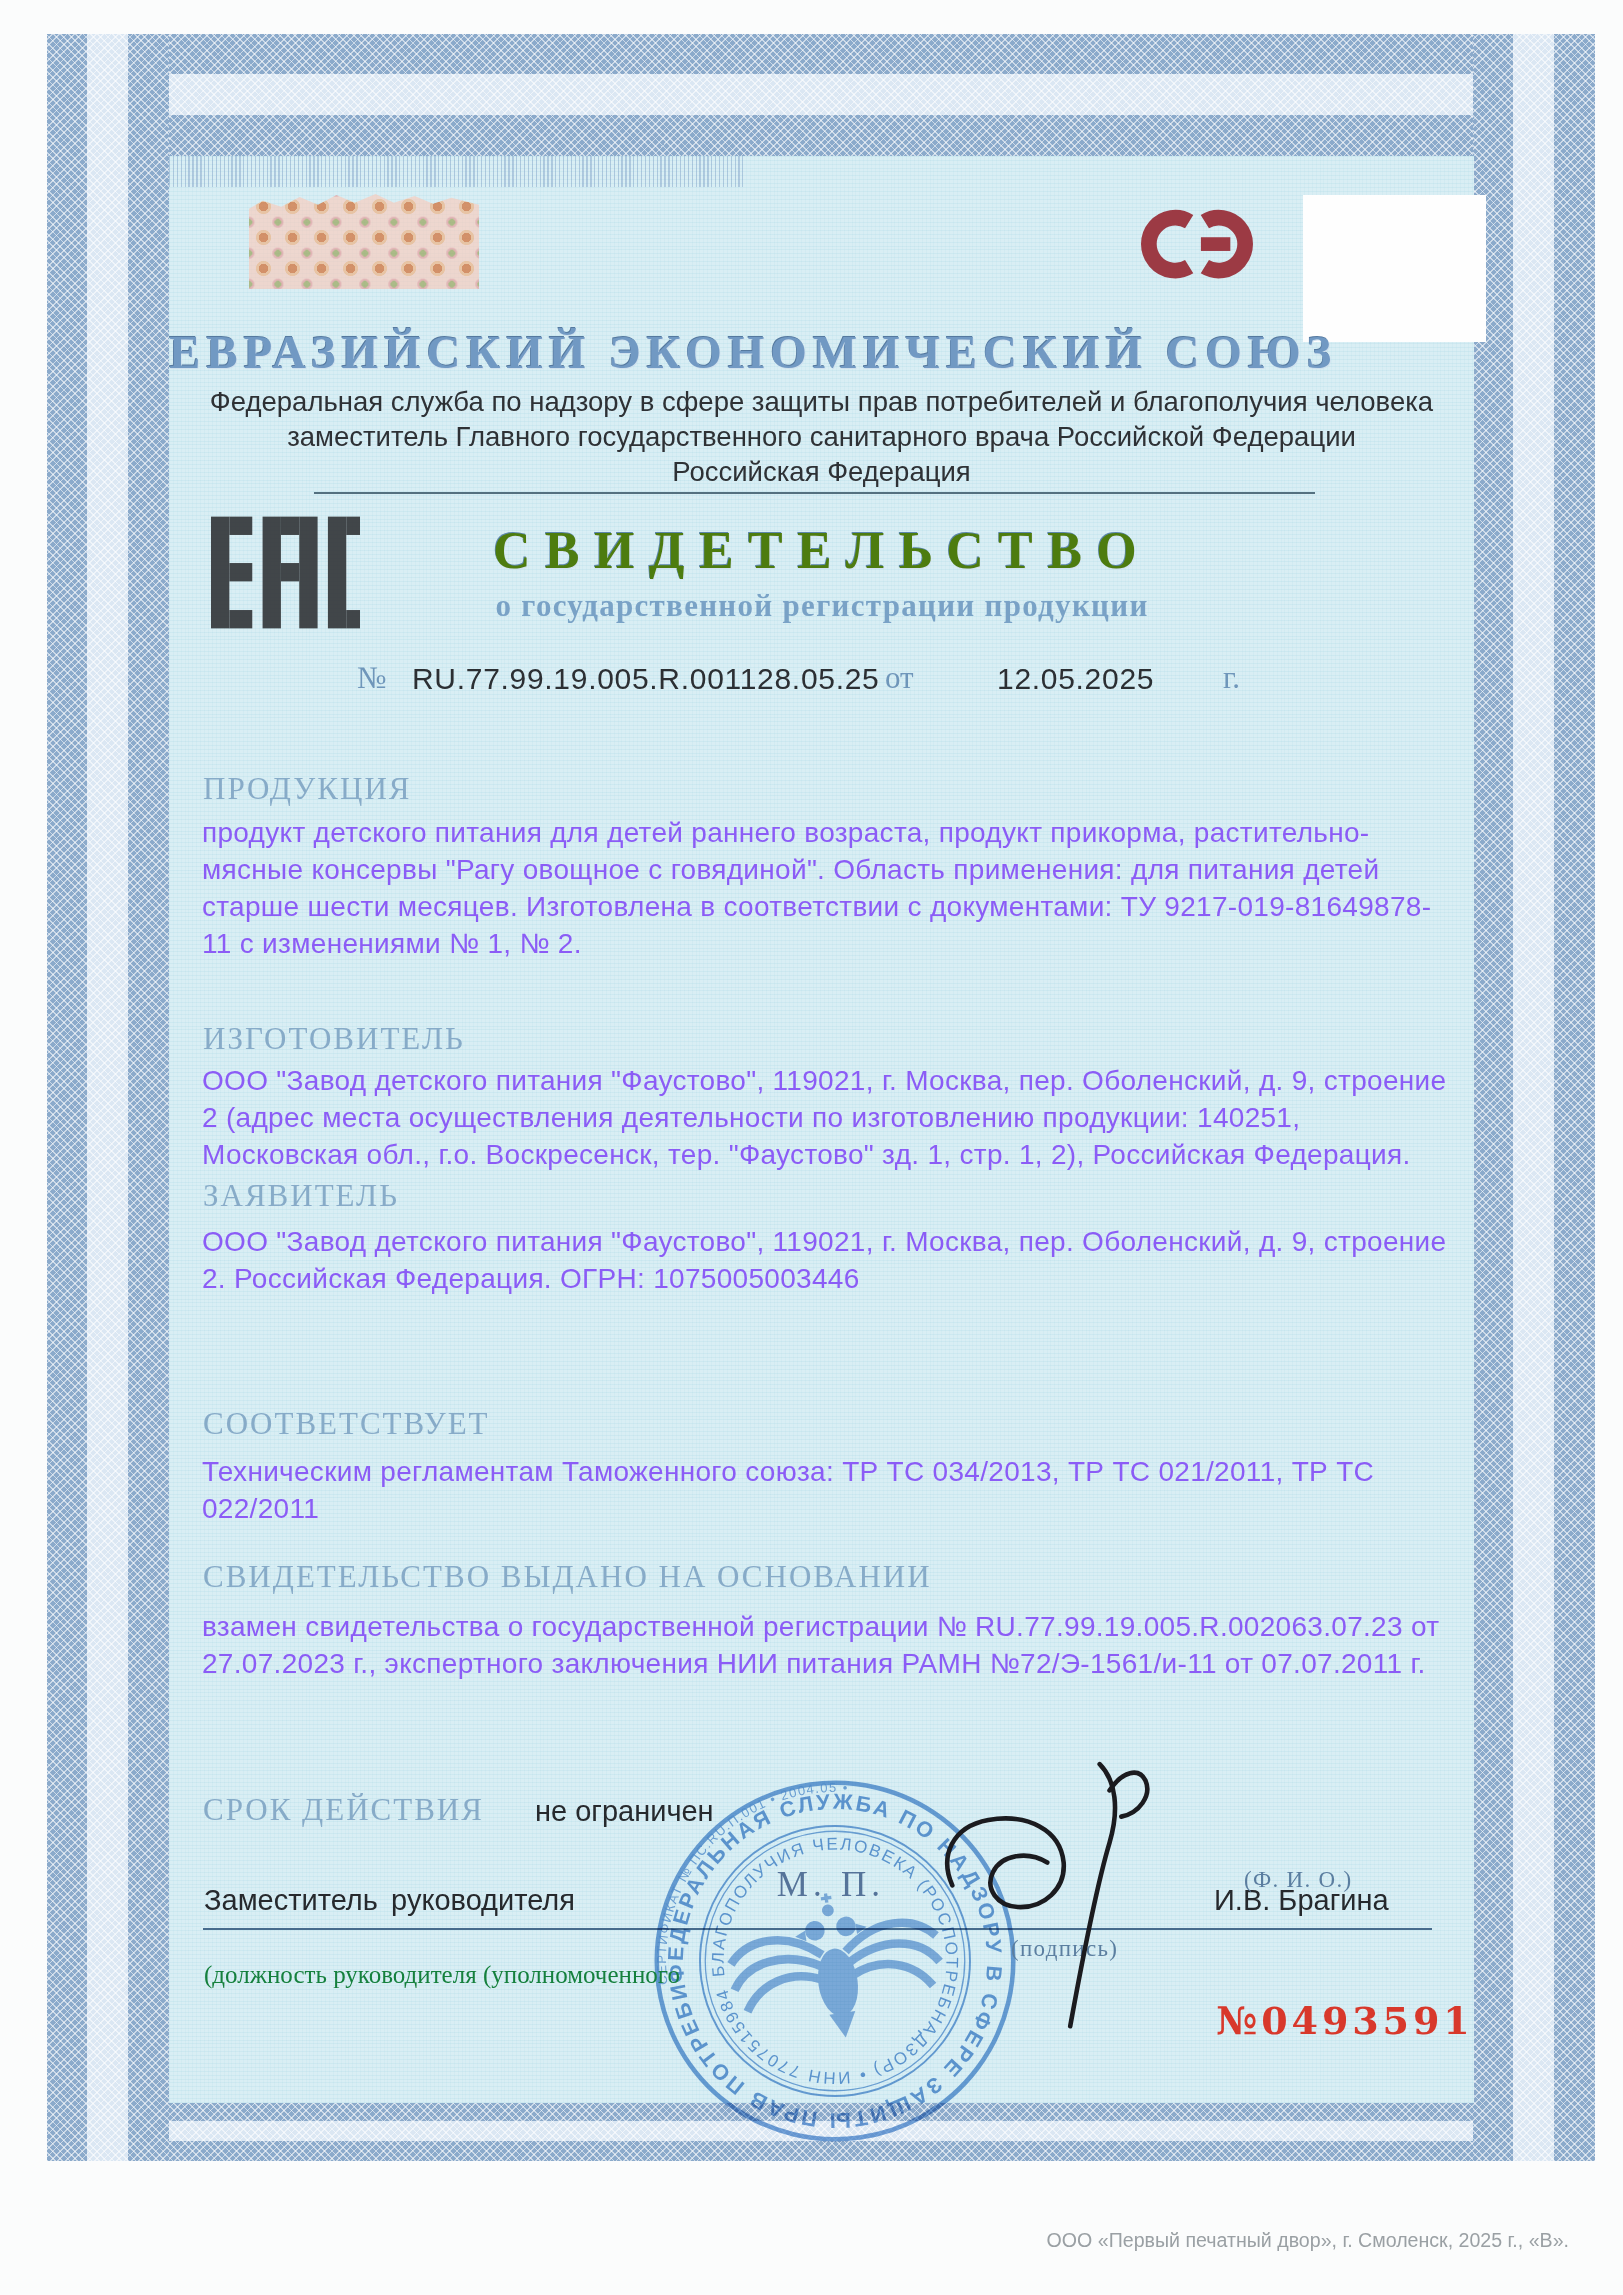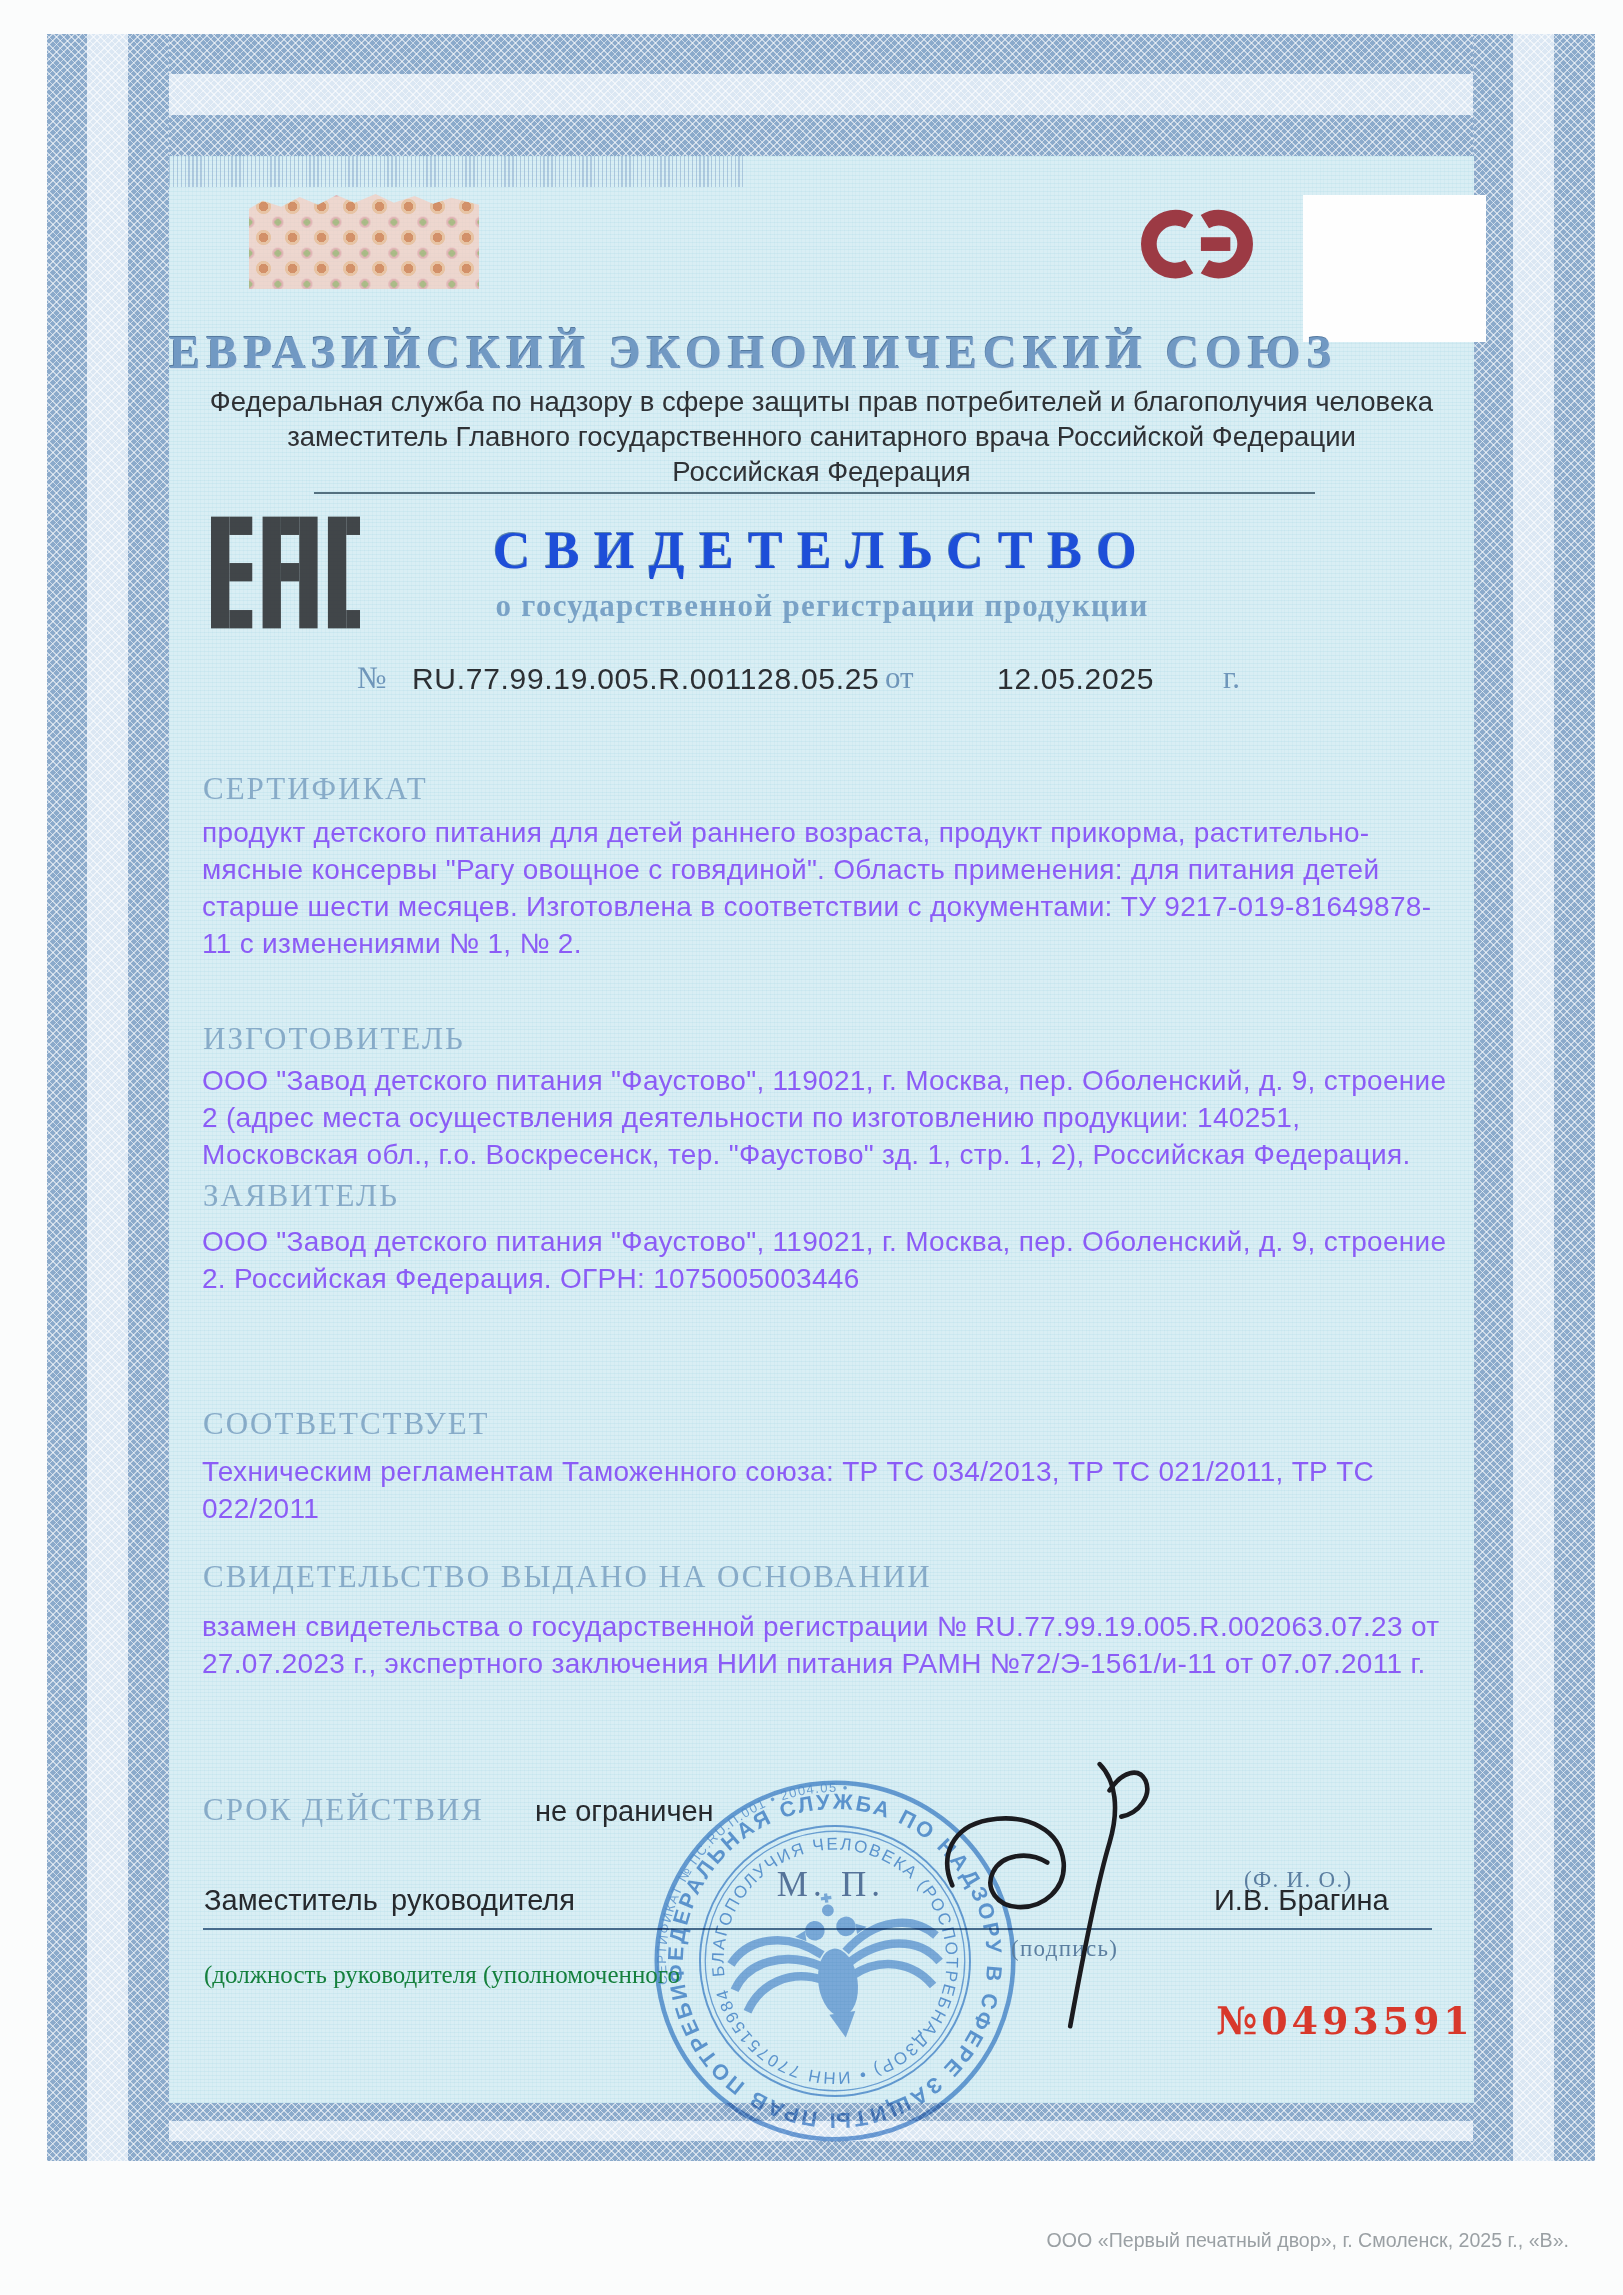--- a/index.html
+++ b/index.html
@@ -51,21 +51,21 @@
     font-size:47px;letter-spacing:5.9px;color:#7199c3;
     text-shadow:0.7px 0.7px 0 #cfe0ee,-0.7px -0.7px 0 #55799f;
   }
   .auth-line{left:169px;width:1305px;text-align:center;z-index:5;font-size:27.5px;color:#2e3135;}
   .sep-line{left:314px;top:492px;width:1001px;height:2px;background:#54707f;z-index:5;}
   .auth-note{left:169px;top:500px;width:1305px;text-align:center;z-index:5;
     font-family:"Liberation Serif","DejaVu Serif",serif;font-size:22px;color:#7d9cbd;}
   .doc-title{
     left:367px;top:521px;width:910px;text-align:center;z-index:5;
     font-family:"Liberation Serif","DejaVu Serif",serif;font-weight:700;
-    font-size:52px;letter-spacing:14.4px;color:#1d4ed8;
+    font-size:52px;letter-spacing:14.4px;color:#4d7c0f;
     text-shadow:0.7px 0.7px 0 #d2e2ef,-0.7px -0.7px 0 #5d87ad;
   }
   .doc-subtitle{
     left:367px;top:588px;width:910px;text-align:center;z-index:5;
     font-family:"Liberation Serif","DejaVu Serif",serif;font-weight:700;
     font-size:31px;letter-spacing:1.3px;color:#79a2c6;
   }
   .numrow-blue{z-index:5;font-family:"Liberation Serif","DejaVu Serif",serif;font-size:31px;color:#6f96ba;}
   .numrow-black{z-index:5;font-size:30px;color:#2c2f33;letter-spacing:0.7px;}
   .sec-head{
@@ -141,21 +141,21 @@
 
   <div class="abs doc-title">СВИДЕТЕЛЬСТВО</div>
   <div class="abs doc-subtitle">о государственной регистрации продукции</div>
 
   <div class="abs numrow-blue" style="left:357px;top:660px;">№</div>
   <div class="abs numrow-black" style="left:412px;top:662px;">RU.77.99.19.005.R.001128.05.25</div>
   <div class="abs numrow-blue" style="left:885px;top:660px;">от</div>
   <div class="abs numrow-black" style="left:997px;top:662px;">12.05.2025</div>
   <div class="abs numrow-blue" style="left:1223px;top:660px;">г.</div>
 
-  <div class="abs sec-head" style="left:203px;top:771px;">СЕРТИФИКАТ</div>
+  <div class="abs sec-head" style="left:203px;top:771px;">ПРОДУКЦИЯ</div>
   <div class="abs body-text" style="left:202px;top:814px;">продукт детского питания для детей раннего возраста, продукт прикорма, растительно-мясные консервы "Рагу овощное с говядиной". Область применения: для питания детей старше шести месяцев. Изготовлена в соответствии с документами: ТУ 9217-019-81649878-11 с изменениями № 1, № 2.</div>
 
   <div class="abs sec-head" style="left:203px;top:1021px;">ИЗГОТОВИТЕЛЬ</div>
   <div class="abs body-text" style="left:202px;top:1062px;">ООО "Завод детского питания "Фаустово", 119021, г. Москва, пер. Оболенский, д. 9, строение 2 (адрес места осуществления деятельности по изготовлению продукции: 140251, Московская обл., г.о. Воскресенск, тер. "Фаустово" зд. 1, стр. 1, 2), Российская Федерация.</div>
 
   <div class="abs sec-head" style="left:203px;top:1178px;">ЗАЯВИТЕЛЬ</div>
   <div class="abs body-text" style="left:202px;top:1223px;">ООО "Завод детского питания "Фаустово", 119021, г. Москва, пер. Оболенский, д. 9, строение 2. Российская Федерация. ОГРН: 1075005003446</div>
 
   <div class="abs sec-head" style="left:203px;top:1406px;">СООТВЕТСТВУЕТ</div>
   <div class="abs body-text" style="left:202px;top:1453px;">Техническим регламентам Таможенного союза: ТР ТС 034/2013, ТР ТС 021/2011, ТР ТС 022/2011</div>

